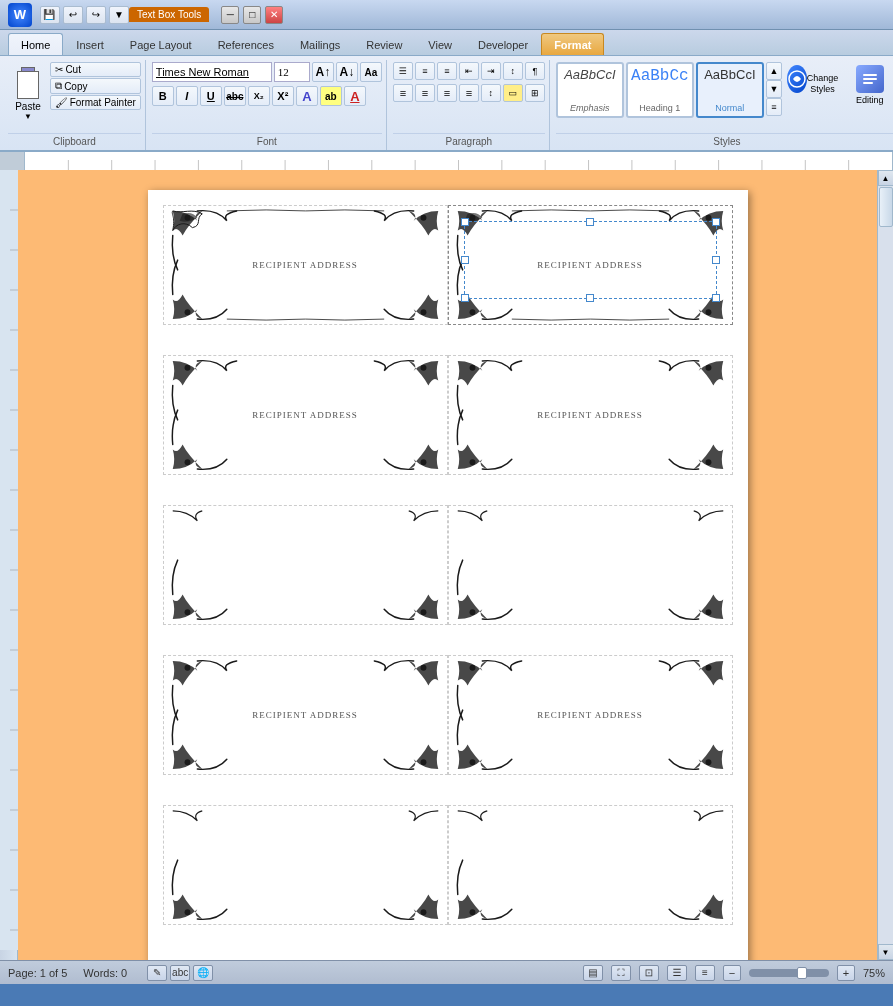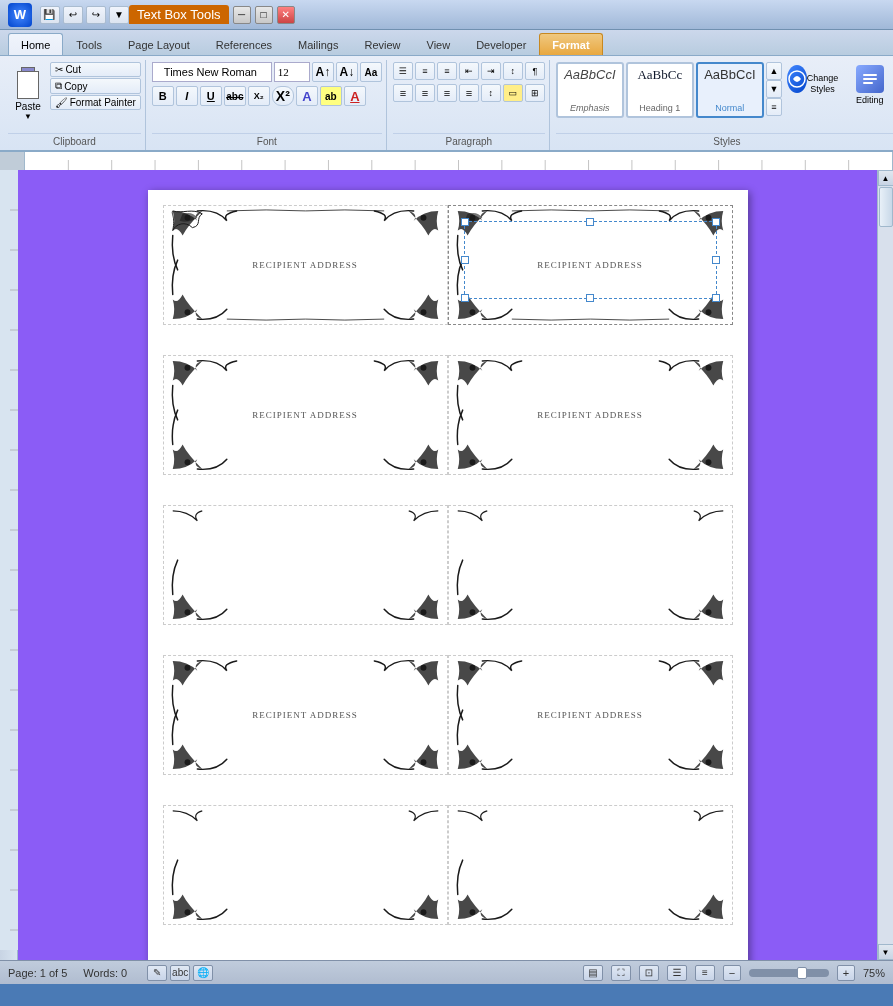--- a/index.html
+++ b/index.html
@@ -163,21 +163,22 @@
       white-space: nowrap;
       display: flex; align-items: center; gap: 2px;
     }
 
     
     .font-selector {
       width: 120px; height: 20px;
       border: 1px solid #aac; 
       background: white;
       font-size: 11px;
-      padding: 1px 11px;
+      padding: 1px 3px;
+      text-decoration: underline;
     }
     .font-size-selector {
       width: 40px; height: 20px;
       border: 1px solid #aac;
       background: white;
       font-size: 11px;
       padding: 1px 3px;
     }
     .font-row { display: flex; gap: 2px; align-items: center; margin-bottom: 2px; }
     .font-btn-row { display: flex; gap: 2px; align-items: center; }
@@ -287,21 +288,21 @@
       overflow: hidden;
     }
     .left-ruler {
       width: 18px;
       background: linear-gradient(to right, #c8d4e4, #d8e4f0);
       border-right: 1px solid #a0b8cc;
       flex-shrink: 0;
     }
     .document-area {
       flex: 1;
-      background: #8b5cf6;
+      background: #fdba74;
       overflow: auto;
       display: flex;
       justify-content: center;
       padding: 20px 0;
     }
     .scrollbar-right {
       width: 16px;
       background: #c8d4e4;
       border-left: 1px solid #a0b8cc;
       display: flex; flex-direction: column; align-items: center;
@@ -431,31 +432,31 @@
 <div class="title-bar">
   <div class="title-bar-logo">
     <span style="color:#fff;font-weight:bold;font-size:13px;">W</span>
   </div>
   <div class="context-bar-left" style="display:flex;gap:3px;align-items:center;">
     <div class="quick-btn">💾</div>
     <div class="quick-btn">↩</div>
     <div class="quick-btn">↪</div>
     <div class="quick-btn">▼</div>
   </div>
-  <div style="font-size:13px;color:#cc6600;background:#cc6600;color:white;padding:2px 8px;border-radius:3px 3px 0 0;margin-right:4px;">Text Box Tools</div>
+  <div style="font-size:10px;color:#cc6600;background:#cc6600;color:white;padding:2px 8px;border-radius:3px 3px 0 0;margin-right:12px;">Text Box Tools</div>
   <div class="title-bar-controls">
     <div class="title-btn">─</div>
     <div class="title-btn">□</div>
     <div class="title-btn close">✕</div>
   </div>
 </div>
 
 <div class="ribbon-tabs">
   <div class="tab active">Home</div>
-  <div class="tab">Tools</div>
+  <div class="tab">Insert</div>
   <div class="tab">Page Layout</div>
   <div class="tab">References</div>
   <div class="tab">Mailings</div>
   <div class="tab">Review</div>
   <div class="tab">View</div>
   <div class="tab">Developer</div>
   <div class="tab orange">Format</div>
 </div>
 
 <div class="ribbon">
@@ -487,21 +488,21 @@
         <div class="fmtbtn" style="font-size:12px;">A↑</div>
         <div class="fmtbtn" style="font-size:12px;">A↓</div>
         <div class="fmtbtn" style="font-size:10px;">Aa</div>
       </div>
       <div class="font-btn-row">
         <div class="fmtbtn bold">B</div>
         <div class="fmtbtn italic">I</div>
         <div class="fmtbtn underline">U</div>
         <div class="fmtbtn" style="text-decoration:line-through;font-size:10px;">abc</div>
         <div class="fmtbtn" style="font-size:9px;">X₂</div>
-        <div class="fmtbtn" style="font-size:14px;border-radius:9px;">X²</div>
+        <div class="fmtbtn" style="font-size:11px;">X²</div>
         <div class="fmtbtn" style="font-size:13px;color:#4444cc;">A</div>
         <div class="fmtbtn" style="font-size:10px;background:#ffff80;">ab</div>
         <div class="fmtbtn" style="font-size:13px;color:#cc2222;text-decoration:underline;text-decoration-color:#cc2222;">A</div>
       </div>
     </div>
     <div class="ribbon-group-label">Font</div>
   </div>
 
   <div class="ribbon-group">
     <div class="ribbon-group-content" style="flex-direction:column;align-items:flex-start;">
@@ -529,21 +530,21 @@
 
   <div class="ribbon-group" style="flex-direction:column;">
     <div class="ribbon-group-content">
 
       <div class="style-box" style="font-style:italic;">
         <span style="font-size:13px;font-style:italic;color:#444;">AaBbCcI</span>
         <span style="font-size:9px;color:#666;">Emphasis</span>
       </div>
 
       <div class="style-box">
-        <span style="font-size:13px;color:#0f172a;font-family:Liberation Serif, serif;">AaBbCc</span>
+        <span style="font-size:16px;color:#3b82f6;font-family:Liberation Mono, monospace;">AaBbCc</span>
         <span style="font-size:9px;color:#666;">Heading 1</span>
       </div>
 
       <div class="style-box normal">
         <span style="font-size:13px;color:#333;">AaBbCcI</span>
         <span style="font-size:9px;color:#4488cc;">Normal</span>
       </div>
 
       <div class="styles-scroll">
         <div class="styles-scroll-btn">▲</div>

